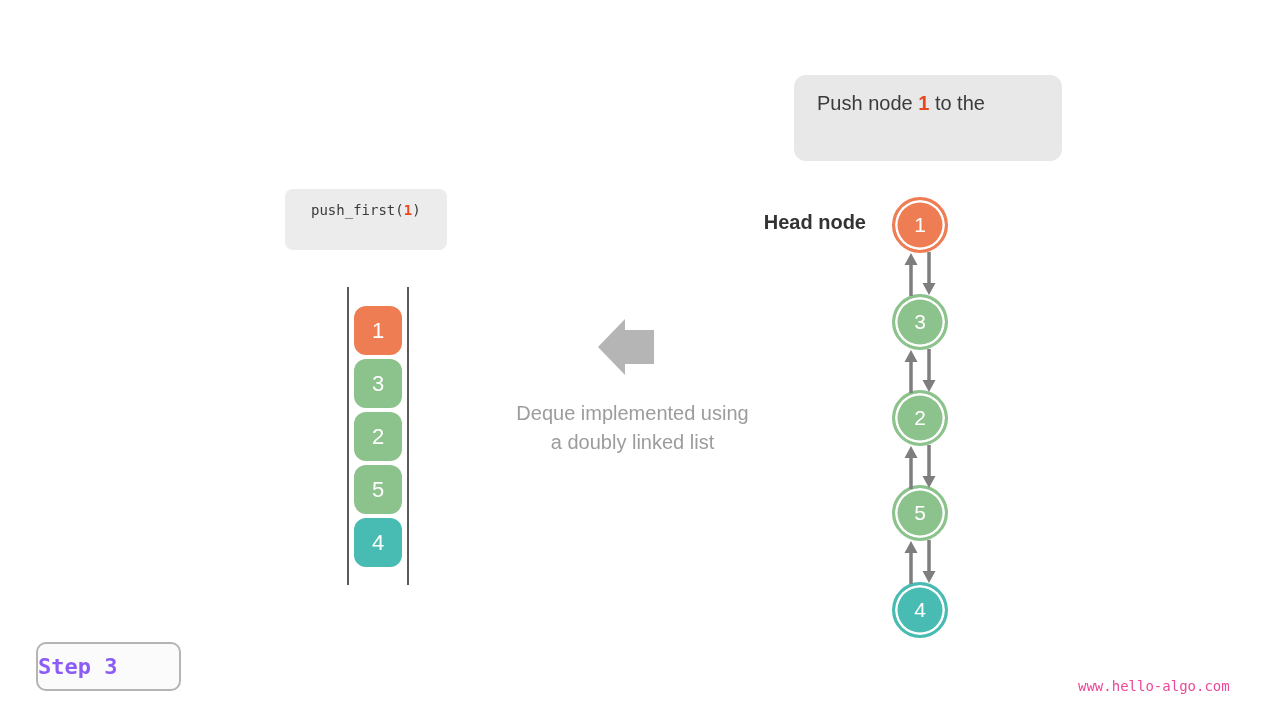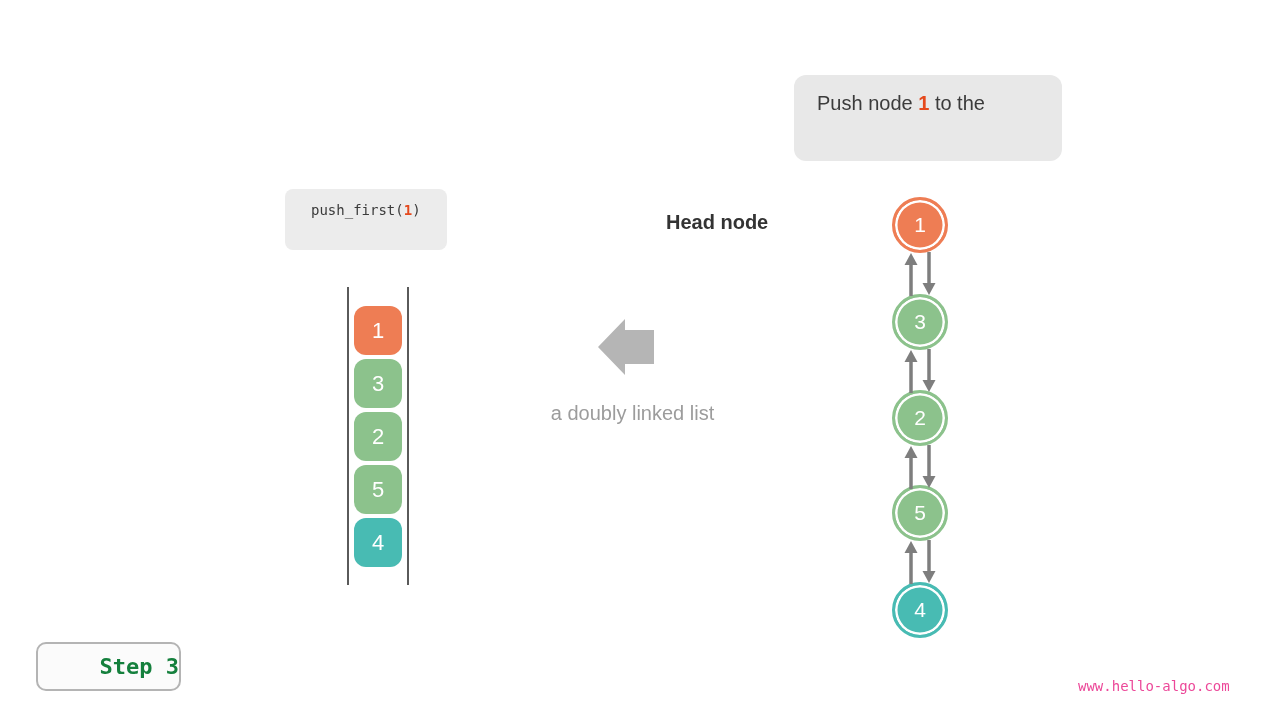--- a/index.html
+++ b/index.html
@@ -36,30 +36,30 @@
     position:absolute;left:470px;top:399px;width:325px;text-align:center;
     color:#9c9c9c;font-size:20px;line-height:29px;
   }
   
   .node{
     position:absolute;left:892px;width:50px;height:50px;border-radius:50%;
     border:3px solid;box-shadow:inset 0 0 0 2.5px #ffffff;
     color:#ffffff;font-size:21px;line-height:50px;text-align:center;
   }
   .node-label{
-    position:absolute;left:666px;width:200px;
+    position:absolute;left:666px;width:200px;text-align:right;
     font-size:20px;font-weight:bold;color:#333333;
   }
   .arrow-pair{position:absolute;left:901px;}
   
   .step{
     position:absolute;left:36px;top:642px;width:145px;height:49px;box-sizing:border-box;
     border:2px solid #b4b4b4;border-radius:10px;background:#fbfbfb;
-    text-align:right;line-height:45px;
-    font-family:"DejaVu Sans Mono",monospace;font-size:22px;font-weight:bold;color:#15803d;
+    text-align:left;line-height:45px;
+    font-family:"DejaVu Sans Mono",monospace;font-size:22px;font-weight:bold;color:#8b5cf6;
   }
   
   .watermark{
     position:absolute;left:1078px;top:678px;
     font-family:"DejaVu Sans Mono",monospace;font-size:14px;color:#ec4899;
   }
 </style>
 </head>
 <body>
 
@@ -77,20 +77,21 @@
     <div class="cell" style="background-color: rgb(140, 194, 140);">2</div>
     <div class="cell" style="background-color: rgb(140, 194, 140);">5</div>
     <div class="cell" style="background-color: rgb(72, 187, 179);">4</div>
   </div>
 
   <svg class="big-arrow" width="57" height="60" viewBox="0 0 57 60">
     <polygon points="0,30 27,2 27,13 56,13 56,47 27,47 27,58" fill="#b5b5b5"></polygon>
   </svg>
 
   <div class="caption">
+    <div>Deque implemented using</div>
     <div>a doubly linked list</div>
   </div>
 
   <div class="node-label" style="top:211px;">Head node</div>
 
   <div class="node" style="top: 197px; background-color: rgb(238, 125, 84); border-color: rgb(238, 125, 84);">1</div>
   <div class="node" style="top: 294px; background-color: rgb(140, 194, 140); border-color: rgb(140, 194, 140);">3</div>
   <div class="node" style="top: 390px; background-color: rgb(140, 194, 140); border-color: rgb(140, 194, 140);">2</div>
   <div class="node" style="top: 485px; background-color: rgb(140, 194, 140); border-color: rgb(140, 194, 140);">5</div>
   <div class="node" style="top: 582px; background-color: rgb(72, 187, 179); border-color: rgb(72, 187, 179);">4</div>

